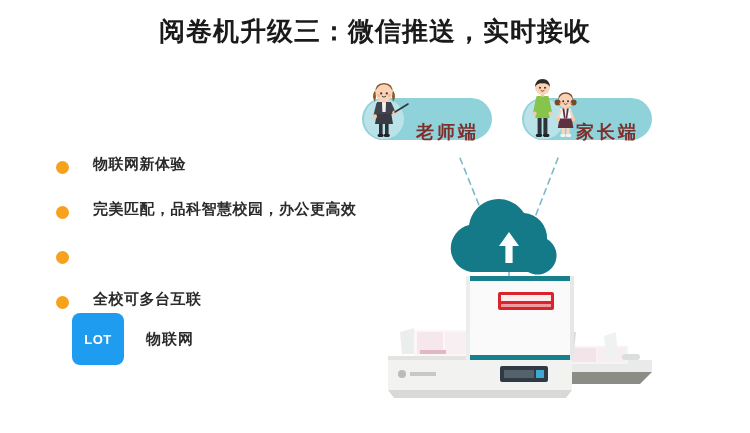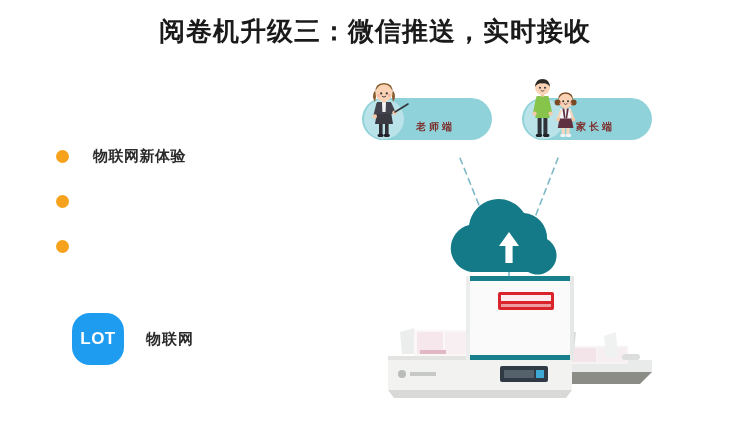--- a/index.html
+++ b/index.html
@@ -35,21 +35,21 @@
 
   
   #bullets {
     position: absolute;
     left: 56px;
     top: 138px;
     width: 300px;
   }
   .bullet-row {
     display: flex;
-    align-items: center;
+    align-items: flex-end;
     height: 36px;
     margin-bottom: 9px;
   }
   .bullet-dot {
     width: 13px;
     height: 13px;
     border-radius: 50%;
     background: #f6a21d;
     flex: 0 0 auto;
   }
@@ -66,24 +66,24 @@
   #iot-block {
     position: absolute;
     left: 72px;
     top: 313px;
     display: flex;
     align-items: center;
   }
   #iot-badge {
     width: 52px;
     height: 52px;
-    border-radius: 18px;
+    border-radius: 8px;
     background: #1e9cf0;
     color: #ffffff;
-    font-size: 17px;
+    font-size: 13px;
     font-weight: bold;
     letter-spacing: 0.5px;
     display: flex;
     align-items: center;
     justify-content: center;
   }
   #iot-label {
     margin-left: 22px;
     font-size: 15px;
     font-weight: bold;
@@ -97,21 +97,21 @@
     position: absolute;
     left: 340px;
     top: 60px;
     width: 400px;
     height: 360px;
   }
   #diagram svg { display: block; }
 
   .pill-text {
     position: absolute;
-    font-size: 10px;
+    font-size: 18px;
     font-weight: bold;
     color: #7d2f2c;
     letter-spacing: 3px;
     white-space: nowrap;
   }
   #teacher-pill-text { left: 76px; top: 60px; }
   #parent-pill-text  { left: 236px; top: 60px; }
 </style>
 </head>
 <body>
@@ -122,26 +122,31 @@
 
   <div id="bullets">
 
     <div class="bullet-row">
       <span class="bullet-dot"></span>
       <span class="bullet-text">物联网新体验</span>
     </div>
 
     <div class="bullet-row">
       <span class="bullet-dot"></span>
+      <span class="bullet-text">完美匹配，品科智慧校园，办公更高效</span>
     </div>
 
     <div class="bullet-row">
       <span class="bullet-dot"></span>
     </div>
 
+    <div class="bullet-row">
+      <span class="bullet-dot"></span>
+      <span class="bullet-text">全校可多台互联</span>
+    </div>
   </div>
 
   <div id="iot-block">
     <div id="iot-badge">LOT</div>
     <div id="iot-label">物联网</div>
   </div>
 
   <div id="diagram">
 
     <svg width="400" height="360" viewBox="0 0 400 360">

